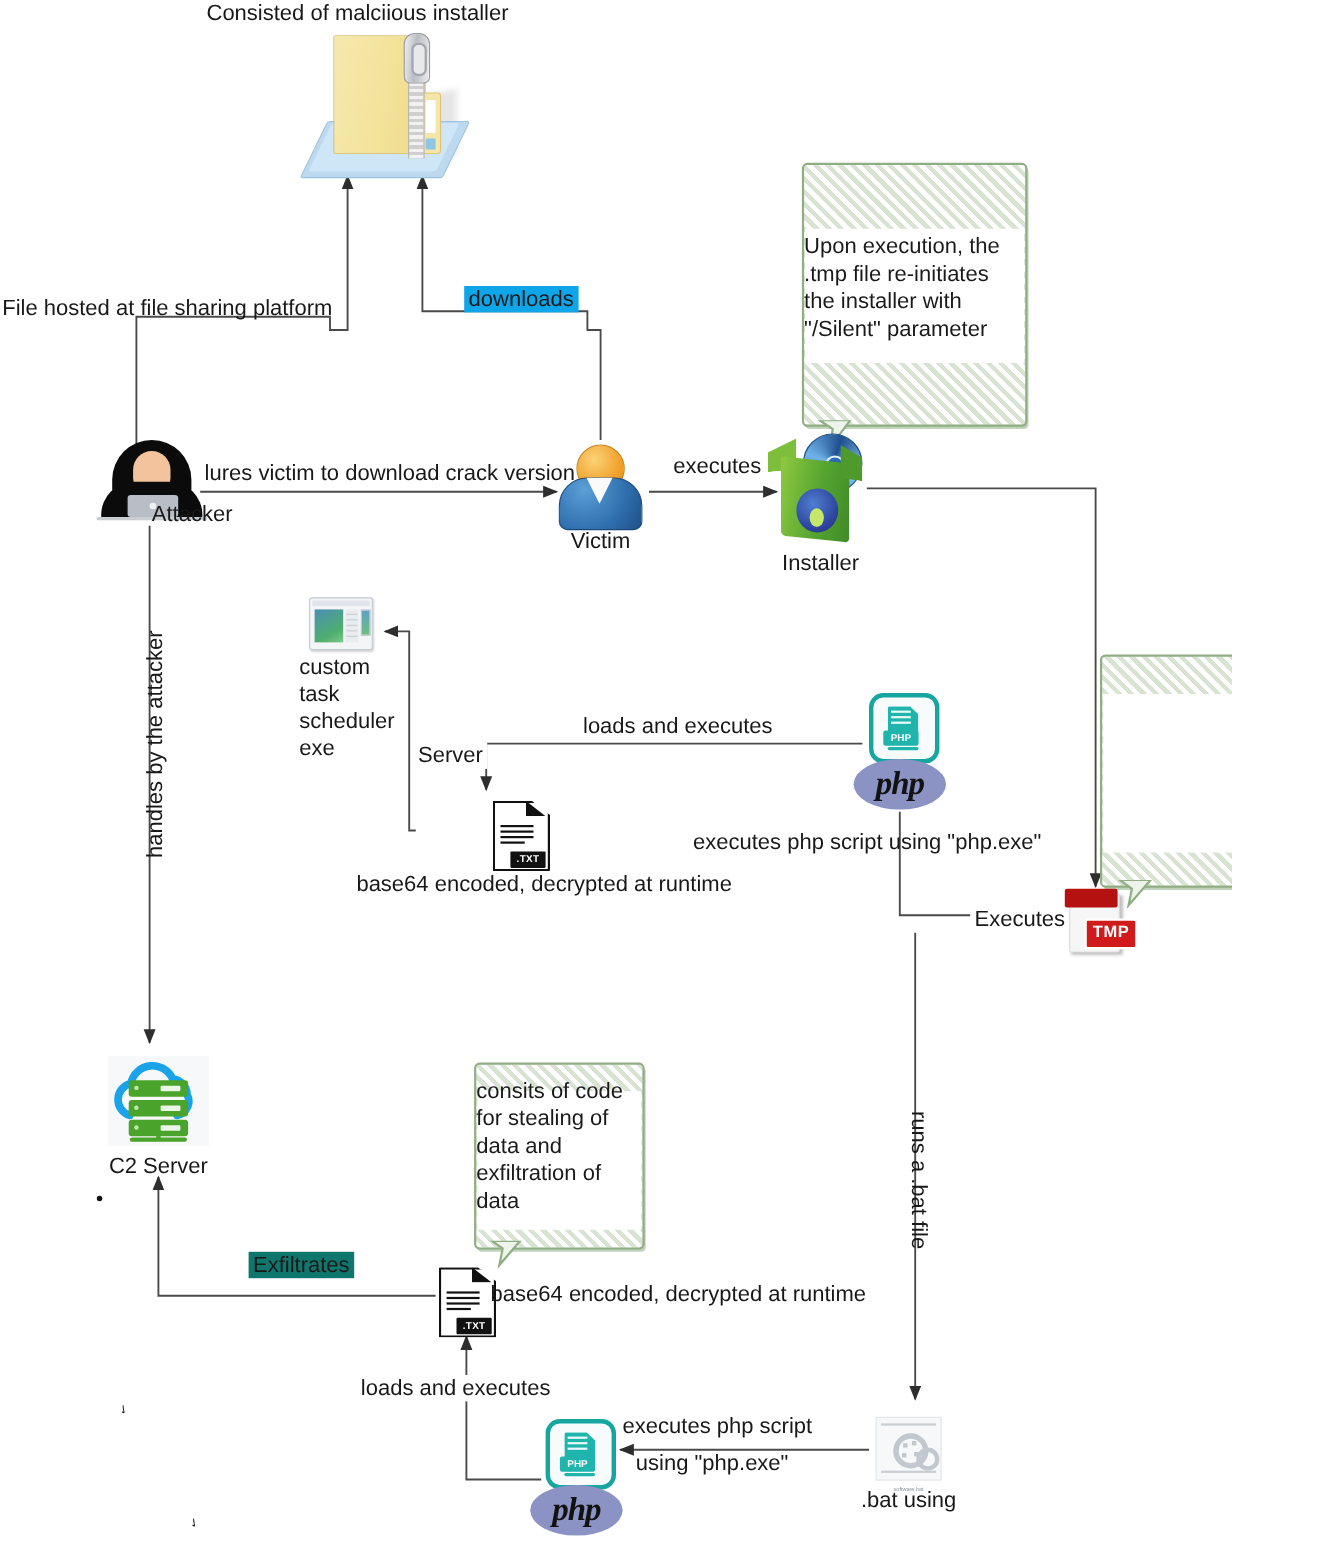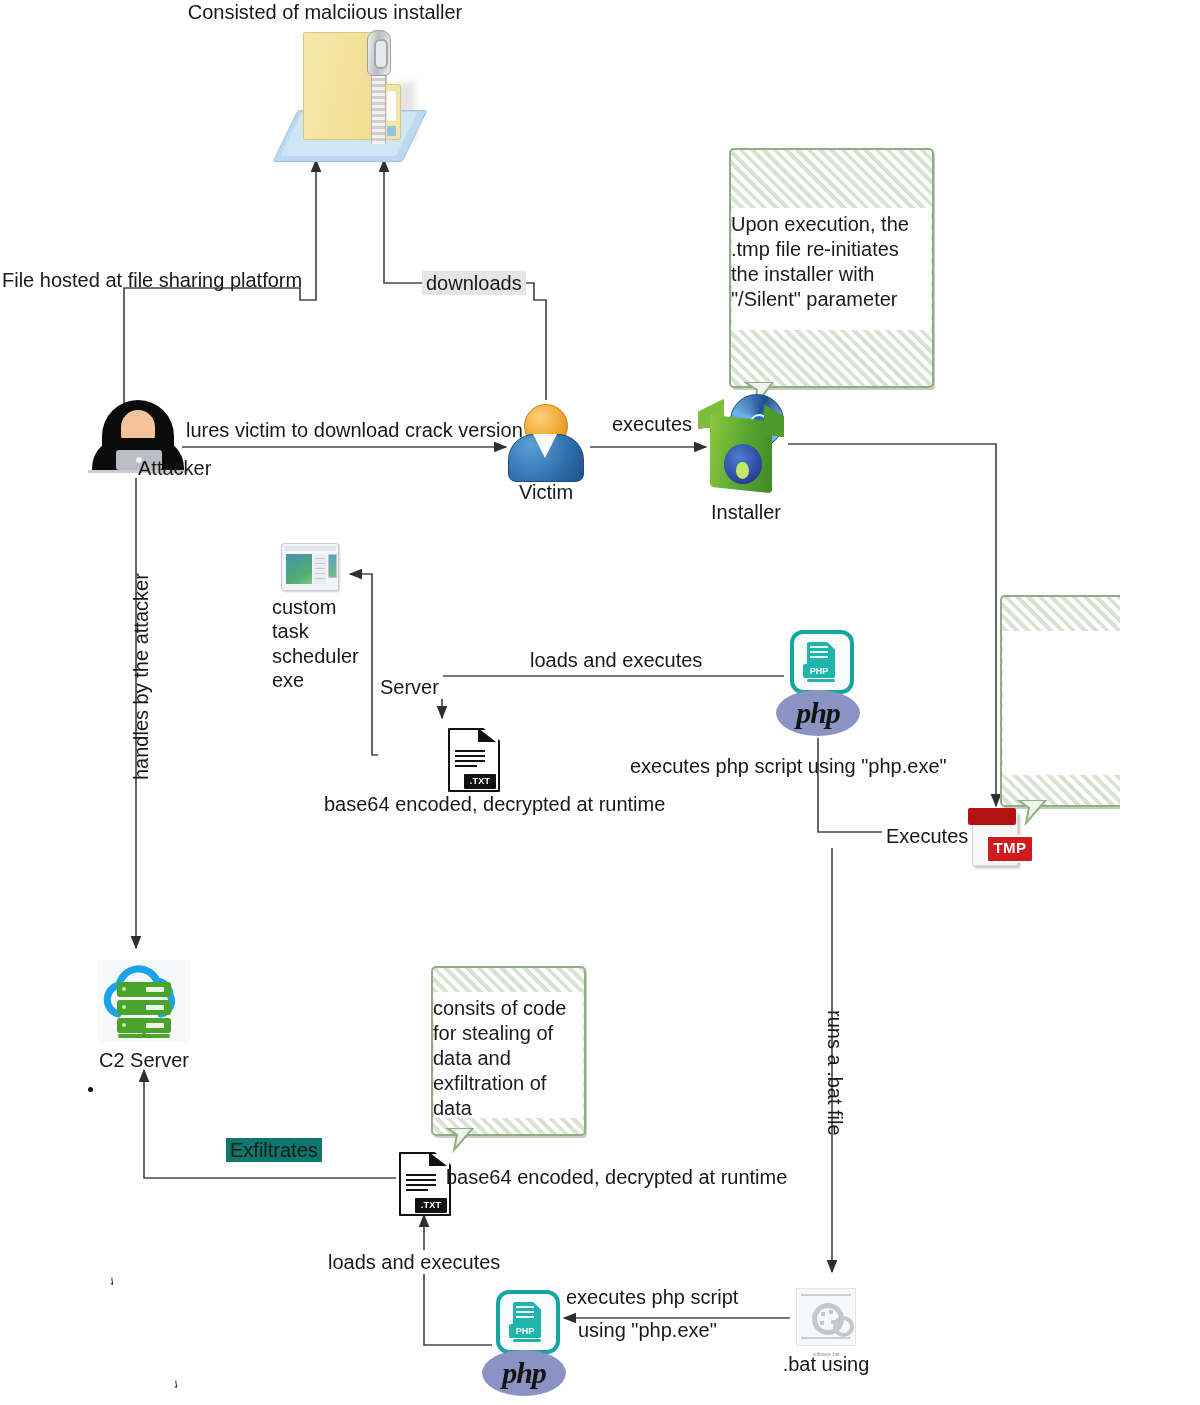--- a/index.html
+++ b/index.html
@@ -172,21 +172,21 @@
     <div class="zip-body"></div>
     <div class="zip-tab">
         <i></i>
         <u></u>
       </div>
     <div class="zip-teeth"></div>
     <div class="zip-pull"></div>
   </div>
 
   <div class="lbl" style="left:2px;top:268px;">File hosted at file sharing platform</div>
-  <div class="lbl" style="left:422px;top:271px;background:#e5e5e5;padding:0 4px;">downloads</div>
+  <div class="lbl" style="left:422px;top:260px;background:#0ea5e9;padding:0 4px;">downloads</div>
 
   <div class="note" style="left:729px;top:148px;width:205px;height:240px;">
     <div class="band" style="top:58px;height:122px;"></div>
     <div class="ntext" style="padding-top:62px;">
       <div>Upon execution, the</div>
       <div>.tmp file re-initiates</div>
       <div>the installer with</div>
       <div>"/Silent" parameter</div>
     </div>
     <svg class="tail" style="left:12px;bottom:-22px;" viewBox="0 0 34 26">
@@ -318,21 +318,21 @@
         </div>
       <div class="stem"></div>
         <div class="foot"></div>
     </div>
   </div>
   <div class="lbl c" style="left:84px;top:1048px;width:120px;">C2 Server</div>
   <div class="speck" style="left:88px;top:1087px;"></div>
 
   <div class="note" style="left:431px;top:966px;width:155px;height:170px;">
     <div class="band" style="top:24px;height:126px;"></div>
-    <div class="ntext" style="padding-top:28px;">
+    <div class="ntext" style="padding-top:12px;">
       <div>consits of code</div>
       <div>for stealing of</div>
       <div>data and</div>
       <div>exfiltration of</div>
       <div>data</div>
     </div>
     <svg class="tail" style="left:12px;bottom:-20px;" viewBox="0 0 34 26">
       <path d="M2,0 L28,0 L9,22 L12,7 Z" fill="#eef3ec" stroke="#8fae83" stroke-width="2"></path>
     </svg>
   </div>

